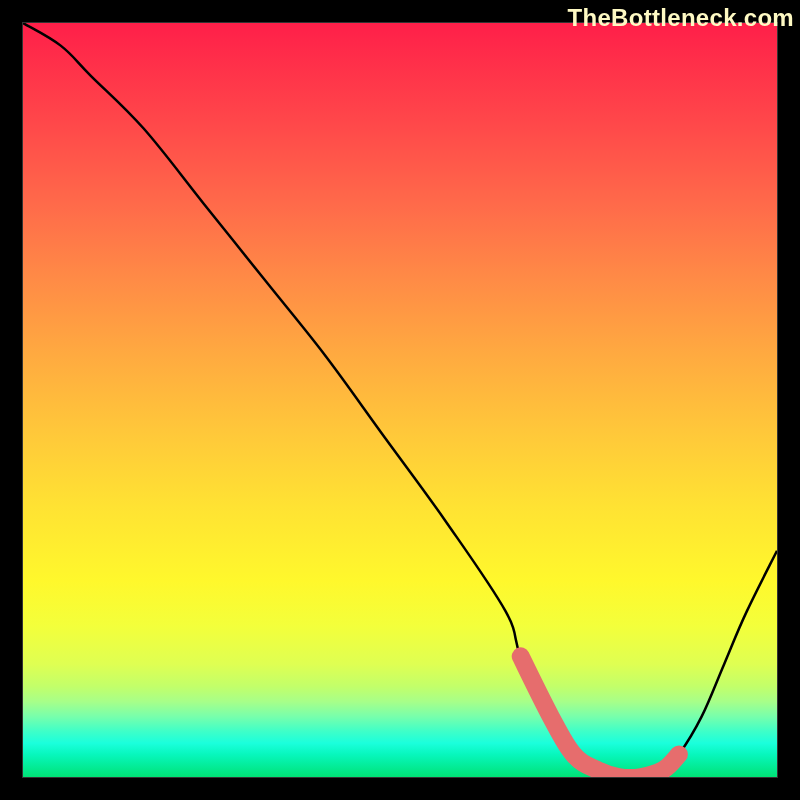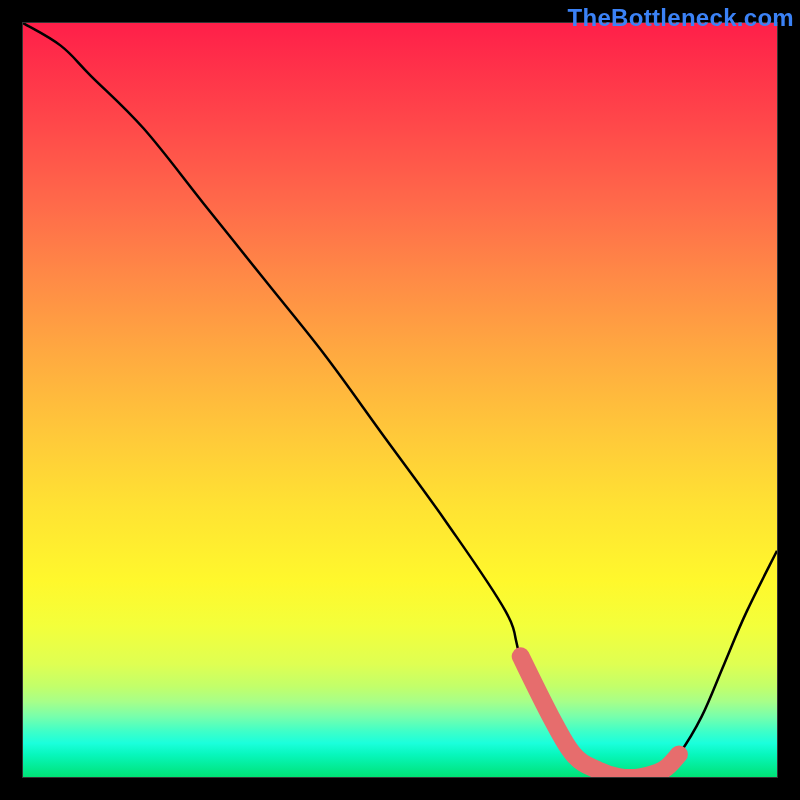--- a/index.html
+++ b/index.html
@@ -13,21 +13,21 @@
   }
   .container {
     position: relative;
     width: 800px;
     height: 800px;
   }
   .watermark {
     position: absolute;
     top: 4px;
     right: 6px;
-    color: #3b82f6;
+    color: #fef9c3;
     font-size: 24px;
     font-weight: 600;
     letter-spacing: 0.3px;
     z-index: 5;
   }
   .plot-area {
     position: absolute;
     left: 22px;
     top: 22px;
     width: 756px;

